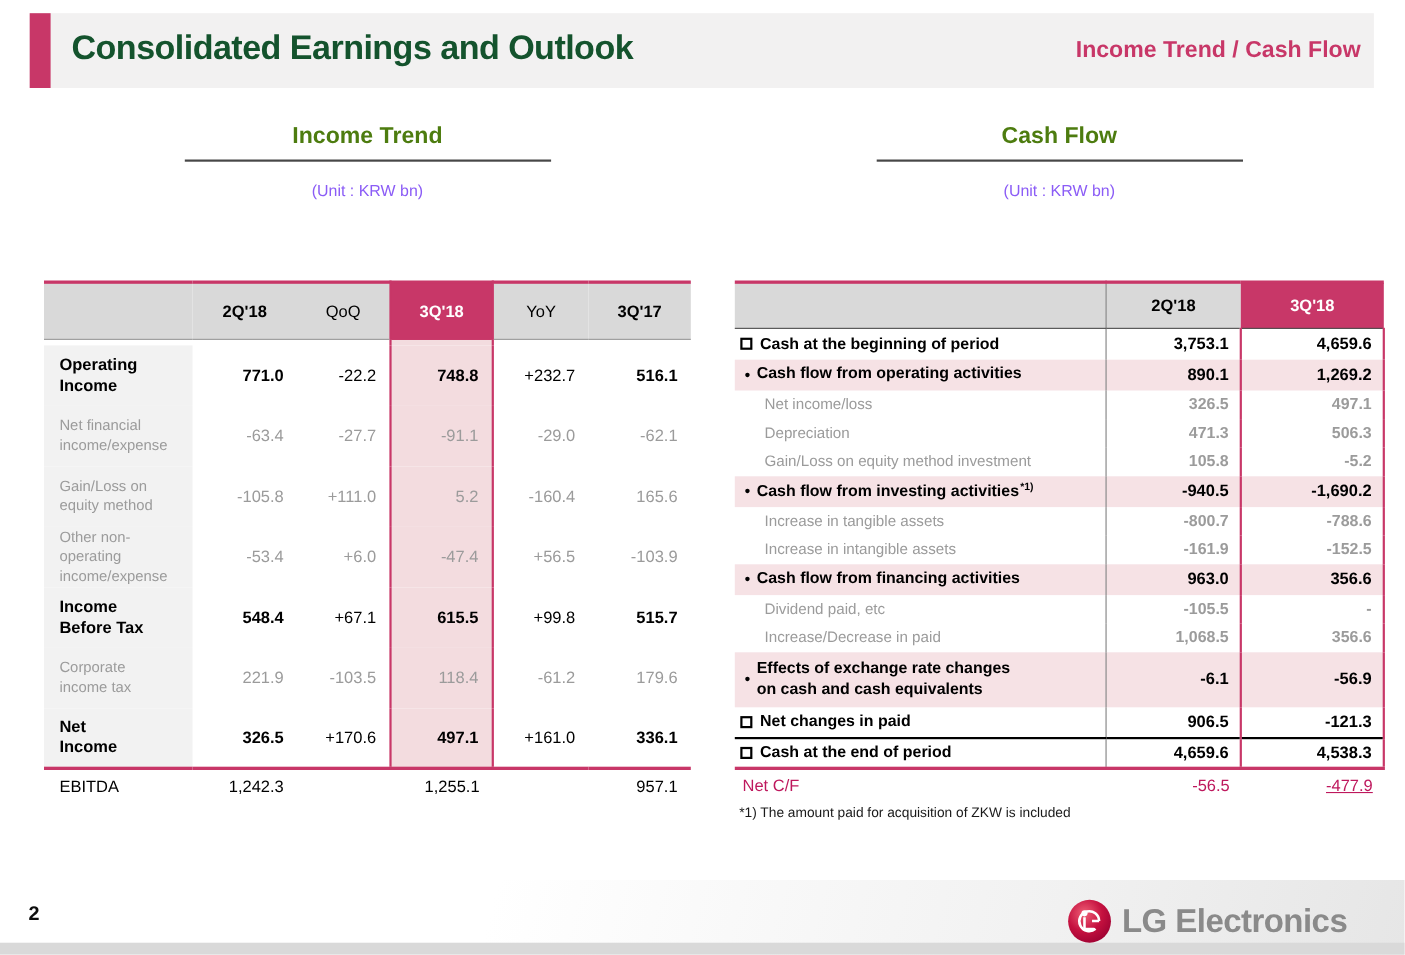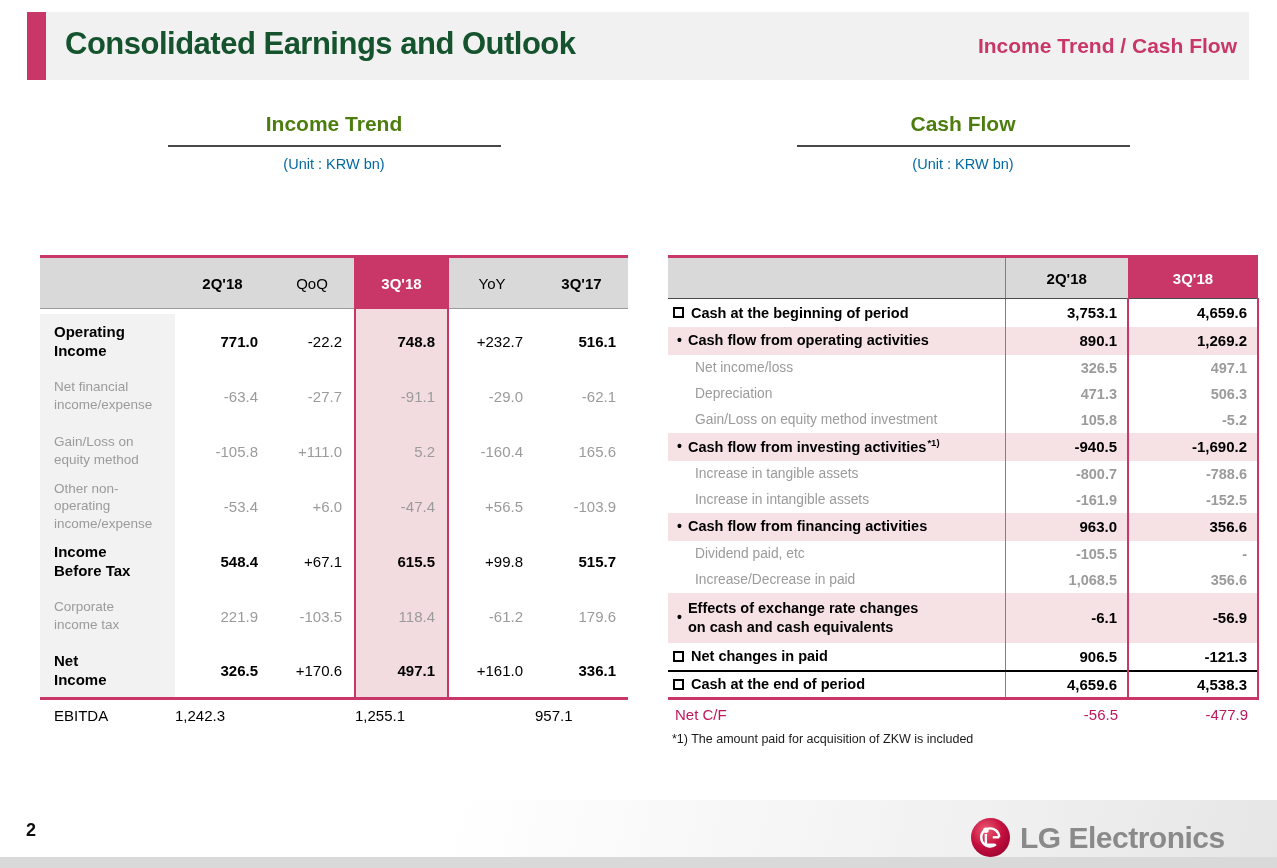--- a/index.html
+++ b/index.html
@@ -20,21 +20,21 @@
   .accent-bar{position:absolute;left:0;top:0;width:19px;height:68px;background:var(--pink);}
   .page-title{position:absolute;left:38px;top:14px;font-size:31px;font-weight:bold;color:#14532d;letter-spacing:-0.5px;}
   .page-subtitle{position:absolute;right:12px;top:22px;font-size:21px;font-weight:bold;color:var(--pink);}
 
   
   .sect{position:absolute;top:112px;text-align:center;}
   .sect-income{left:40px;width:588px;}
   .sect-cash{left:668px;width:590px;}
   .sect h2{font-size:21px;font-weight:bold;color:#4d7c0f;}
   .sect .rule{width:333px;margin:9px auto 0 auto;border-bottom:2px solid #474747;}
-  .sect .unit{margin-top:9px;font-size:14.5px;color:#0369a1;}
+  .sect .unit{margin-top:19px;font-size:14.5px;color:#8b5cf6;}
 
   
   table{border-collapse:collapse;table-layout:fixed;}
   .income-table{position:absolute;left:40px;top:255px;width:588px;
     border-top:3px solid var(--pink);border-bottom:3px solid var(--pink);}
   .income-table th{height:52px;background:var(--hdr-gray);font-size:15px;font-weight:normal;
     text-align:center;border-bottom:1px solid #9a9a9a;color:#000;}
   .income-table th.ic1,.income-table th.ic3,.income-table th.ic5{font-weight:bold;}
   .income-table th.ic3{background:var(--pink);color:#fff;border-bottom:1px solid var(--pink);}
   .income-table td{height:55px;font-size:15px;text-align:right;padding-right:12px;}
@@ -44,21 +44,21 @@
   .income-table tr.spacer td.ic0{background:#fff;}
   .income-table td.ic3, .income-table th.ic3{border-left:2.5px solid var(--pink);border-right:2.5px solid var(--pink);}
   .income-table td.ic3{background:var(--lightpink-col);}
   .income-table tr.bold td{color:#000;}
   .income-table tr.bold td.ic0{font-weight:bold;font-size:15px;}
   .income-table tr.bold td.ic1,.income-table tr.bold td.ic3,.income-table tr.bold td.ic5{font-weight:bold;}
   .income-table tr.gray td{color:var(--gray-text);}
   .income-table tr.gray td.ic0{font-size:13.5px;}
 
   .ebitda-row{position:absolute;left:40px;top:707px;width:588px;display:flex;font-size:15px;color:#000;}
-  .ebitda-row .c{text-align:left;padding-right:12px;}
+  .ebitda-row .c{text-align:right;padding-right:12px;}
   .ebitda-row .c0{width:135px;text-align:left;padding-left:14px;}
   .ebitda-row .c1{width:95px;}.ebitda-row .c2{width:85px;}.ebitda-row .c3{width:93px;}
   .ebitda-row .c4{width:87px;}.ebitda-row .c5{width:93px;}
 
   
   .cash-table{position:absolute;left:668px;top:255px;width:590px;
     border-top:3px solid var(--pink);border-bottom:3px solid var(--pink);}
   .cash-table th{height:42px;background:var(--hdr-gray);font-size:15px;font-weight:bold;text-align:center;
     border-bottom:1.5px solid #4d4d4d;color:#000;}
   .cash-table th.cc0{border-right:1px solid #808080;}
@@ -77,21 +77,21 @@
   tr.sub .lc{padding-left:27px;font-weight:normal;font-size:13.8px;}
   .blt-sq{width:11px;height:11px;border:2px solid #000;margin-right:7px;flex:0 0 auto;display:inline-block;}
   .blt-dot{margin-right:6px;font-size:14px;flex:0 0 auto;}
   .lc .txt{white-space:pre-line;font-size:14.5px;}
   tr.sub .lc .txt{font-size:13.8px;}
   .lc sup{font-size:9.5px;font-weight:bold;vertical-align:super;margin-left:1px;}
 
   .netcf-row{position:absolute;left:668px;top:706px;width:590px;display:flex;font-size:15px;color:#be185d;}
   .netcf-row .c0{flex:1;padding-left:7px;}
   .netcf-row .c1{width:123px;text-align:right;padding-right:10px;}
-  .netcf-row .c2{width:130px;text-align:right;padding-right:10px;}
+  .netcf-row .c2{width:130px;text-align:right;padding-right:10px;text-decoration:underline;}
   .footnote{position:absolute;left:672px;top:732px;font-size:12.5px;color:#1a1a1a;}
 
   
   .footer-band{position:absolute;left:0;top:800px;width:1277px;height:68px;
     background:linear-gradient(105deg,#ffffff 35%,#f1f1f1 75%,#e6e6e6 100%);}
   .bottom-strip{position:absolute;left:0;top:857px;width:1277px;height:11px;background:#d9d9d9;}
   .page-num{position:absolute;left:26px;top:820px;font-size:18px;font-weight:bold;color:#0d0d0d;}
   .lg-logo{position:absolute;left:970px;top:817px;display:flex;align-items:center;gap:9px;}
   .lg-logo svg{width:41px;height:41px;}
   .lg-logo .lg-text{font-size:30px;font-weight:bold;color:#8a8a8a;letter-spacing:-0.5px;}

